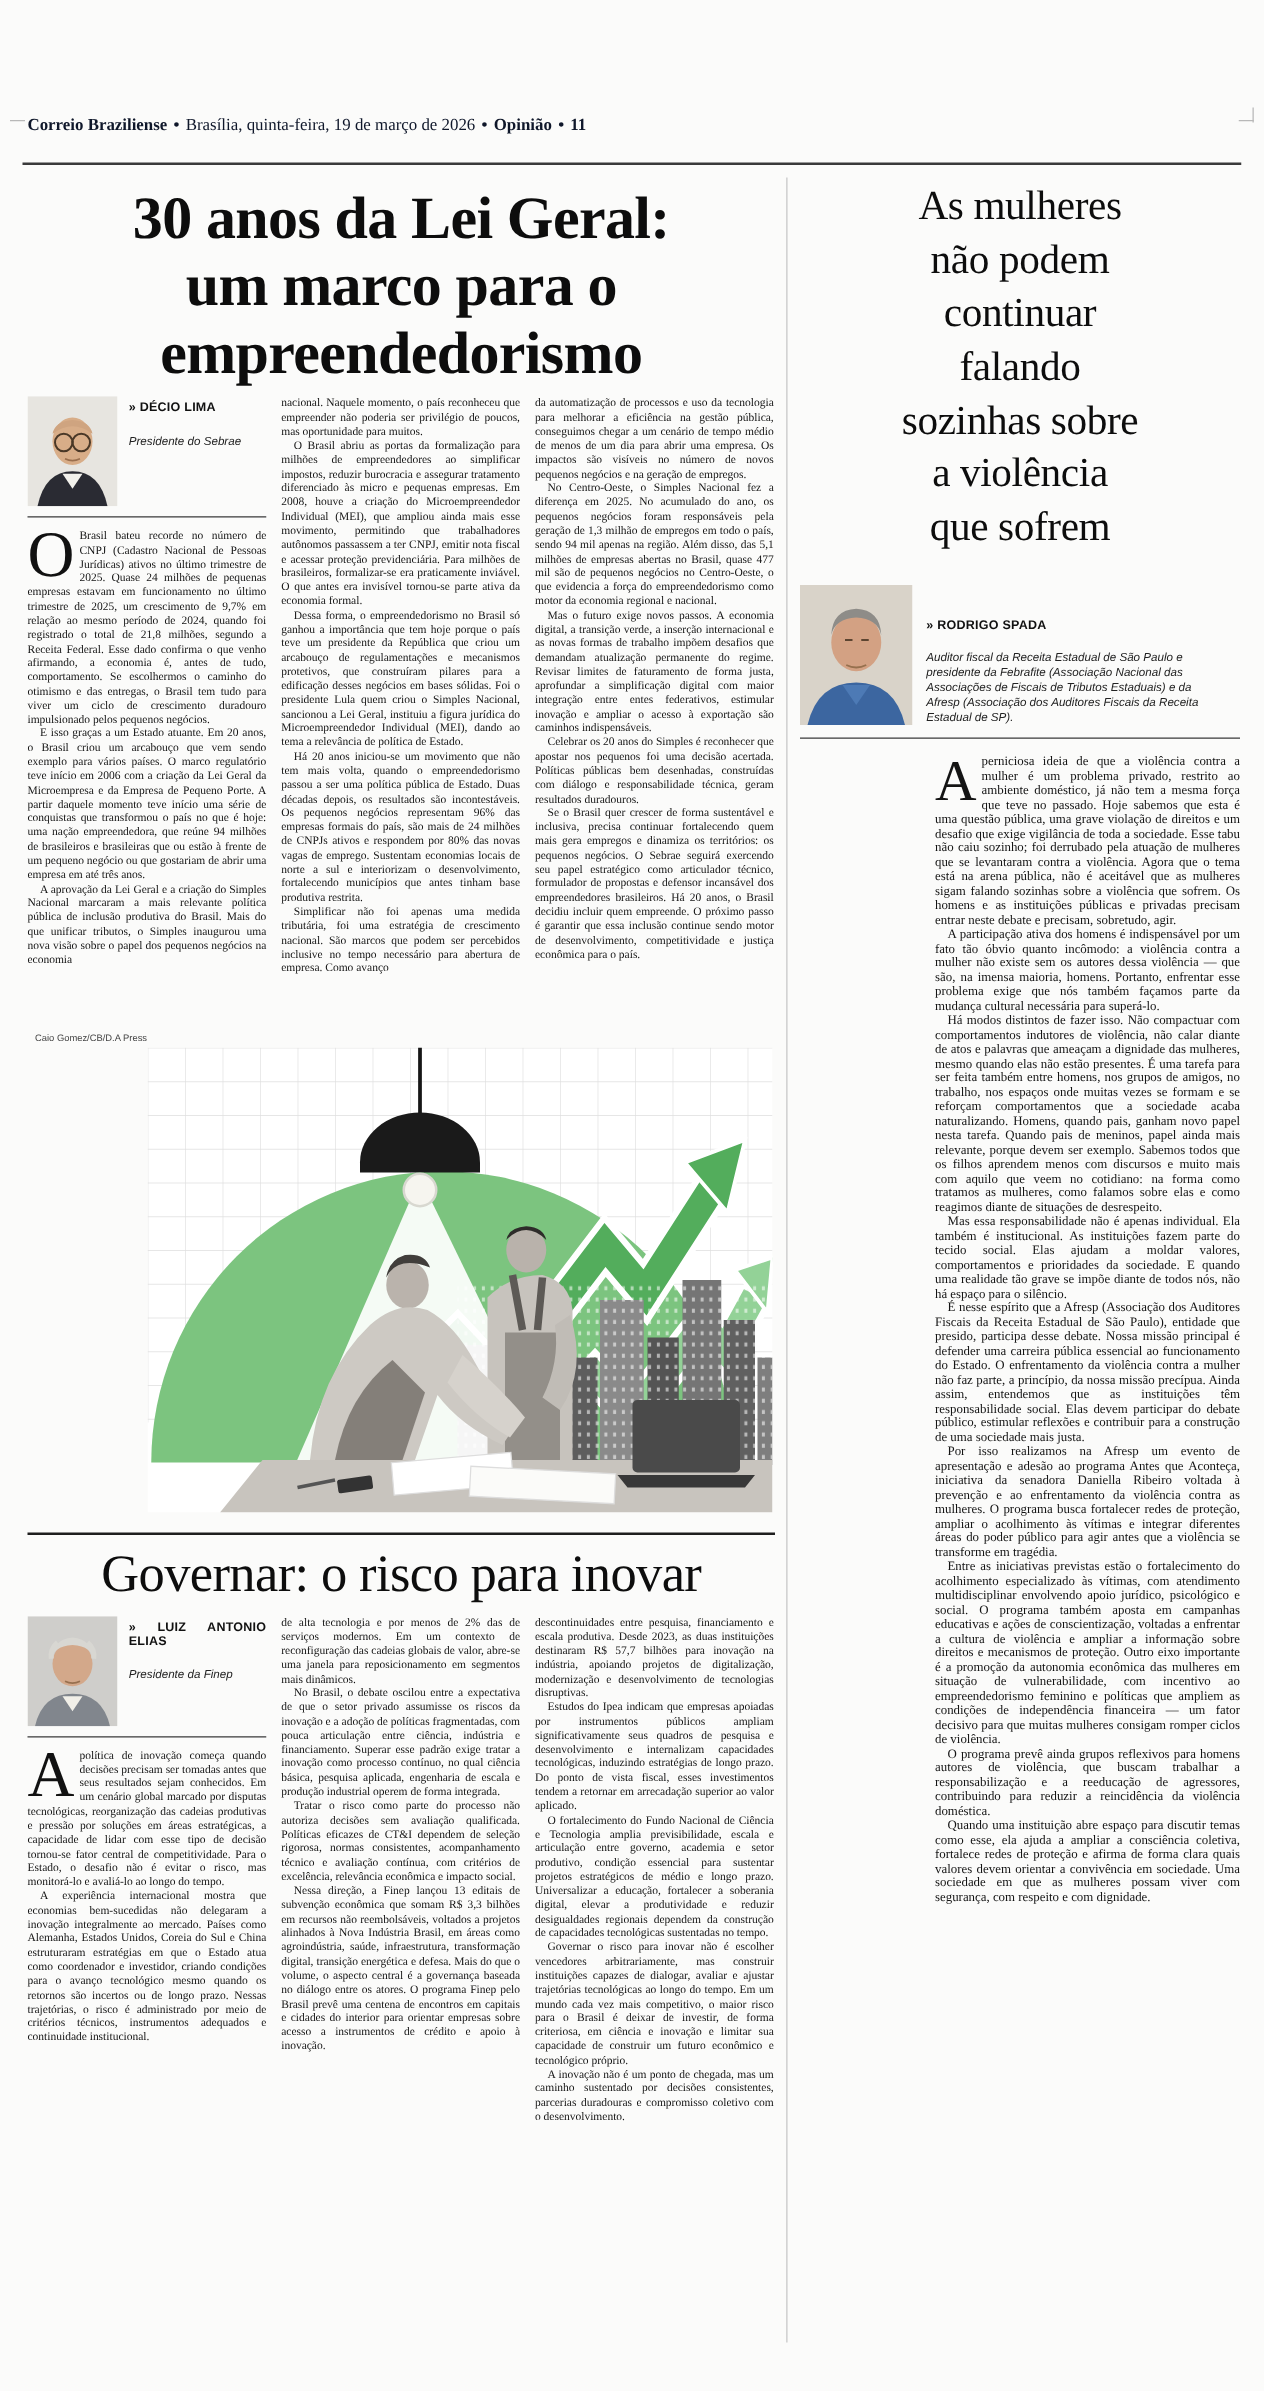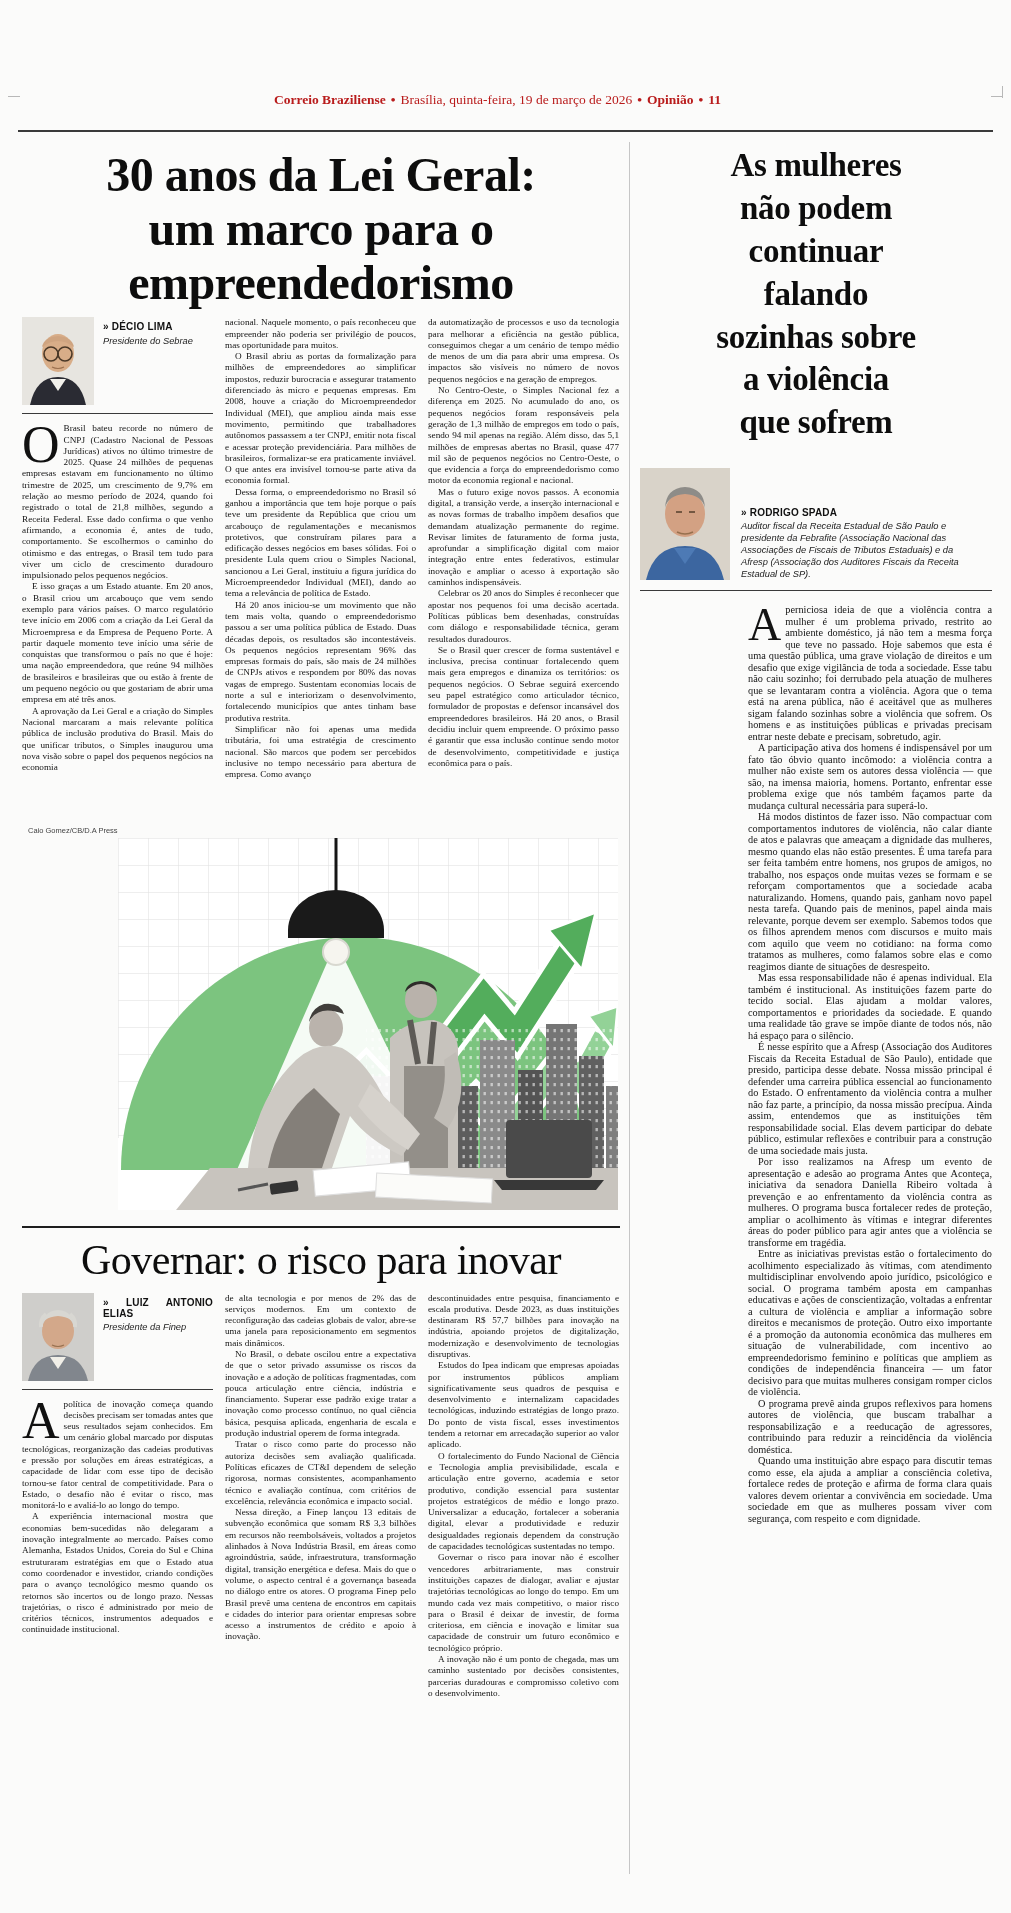--- a/index.html
+++ b/index.html
@@ -4,21 +4,21 @@
 <style>
   html,body{margin:0;padding:0;}
   body{
     width:1011px;height:1913px;position:relative;overflow:hidden;
     background:#fbfbfa;color:#141414;
     font-family:"Liberation Serif", serif;
   }
   
   .topbar{
     position:absolute;top:92px;left:22px;right:38px;
-    text-align:center;font-size:13.5px;color:#b91c1c;white-space:nowrap;
+    text-align:left;font-size:13.5px;color:#0f172a;white-space:nowrap;
   }
   .topbar .bold{font-weight:bold;}
   .topbar .sep{padding:0 5px;font-weight:bold;}
   .top-rule{position:absolute;top:130px;left:18px;right:18px;height:0;border-top:2px solid #3a3a3a;}
   .crop{position:absolute;background:#b8b8b8;}
   
   .main-left{position:absolute;left:22px;top:136px;width:598px;}
   .divider-v{position:absolute;left:629px;top:142px;width:1px;height:1732px;background:#c6c6c6;}
   .right-col{position:absolute;left:640px;top:142px;width:352px;}
   
@@ -26,28 +26,28 @@
     margin:12px 0 8px 0;text-align:center;font-weight:bold;color:#0d0d0d;
     font-size:48px;line-height:1.12;letter-spacing:-0.5px;
   }
   .cols{display:flex;gap:12px;margin-top:8px;}
   .col{width:191px;font-size:9.2px;line-height:11.3px;text-align:justify;hyphens:auto;-webkit-hyphens:auto;}
   .col p{margin:0;text-indent:10px;}
   .col p.cont,.col p.lead{text-indent:0;}
   .byline{display:flex;gap:9px;align-items:flex-start;padding-bottom:8px;margin-bottom:9px;border-bottom:1.5px solid #3a3a3a;}
   .byline .who{padding-top:4px;}
   .byline-name{font-family:"Liberation Sans",sans-serif;font-weight:bold;font-size:10px;letter-spacing:.2px;color:#111;}
-  .byline-role{font-family:"Liberation Sans",sans-serif;font-style:italic;font-size:9.3px;line-height:1.3;color:#222;margin-top:2px;}
+  .byline-role{font-family:"Liberation Sans",sans-serif;font-style:italic;font-size:9.3px;line-height:1.3;color:#222;margin-top:14px;}
   .dropcap{float:left;font-size:52px;line-height:40px;padding:2px 4px 0 0;color:#111;}
   .credit{font-family:"Liberation Sans",sans-serif;font-size:7.5px;color:#444;margin:46px 0 3px 6px;}
   .illus-wrap{margin-left:96px;width:500px;height:372px;}
   .section-rule{margin-top:16px;border-top:2.5px solid #1e1e1e;}
   .a2-title{margin:10px 0 10px 0;text-align:center;font-weight:normal;color:#0d0d0d;font-size:42px;line-height:1.05;letter-spacing:-0.5px;}
   
-  .a3-title{margin:2px 0 0 0;text-align:center;font-weight:bold;color:#0d0d0d;font-size:33px;line-height:1.3;letter-spacing:-0.3px;}
+  .a3-title{margin:2px 0 0 0;text-align:center;font-weight:normal;color:#0d0d0d;font-size:33px;line-height:1.3;letter-spacing:-0.3px;}
   .a3-byline{display:flex;gap:11px;align-items:flex-end;margin-top:24px;padding-bottom:10px;border-bottom:1.5px solid #3a3a3a;}
   .a3-byline .who{padding-top:6px;}
   .a3-body{margin-top:13px;margin-left:auto;width:244px;font-size:10.3px;line-height:11.5px;text-align:justify;hyphens:auto;-webkit-hyphens:auto;}
   .a3-body p{margin:0;text-indent:10px;}
   .a3-body p.lead{text-indent:0;}
   .a3-drop{float:left;font-size:46px;line-height:37px;padding:2px 4px 0 0;}
   .avatar{flex:0 0 auto;display:block;}
 </style>
 </head>
 <body>

